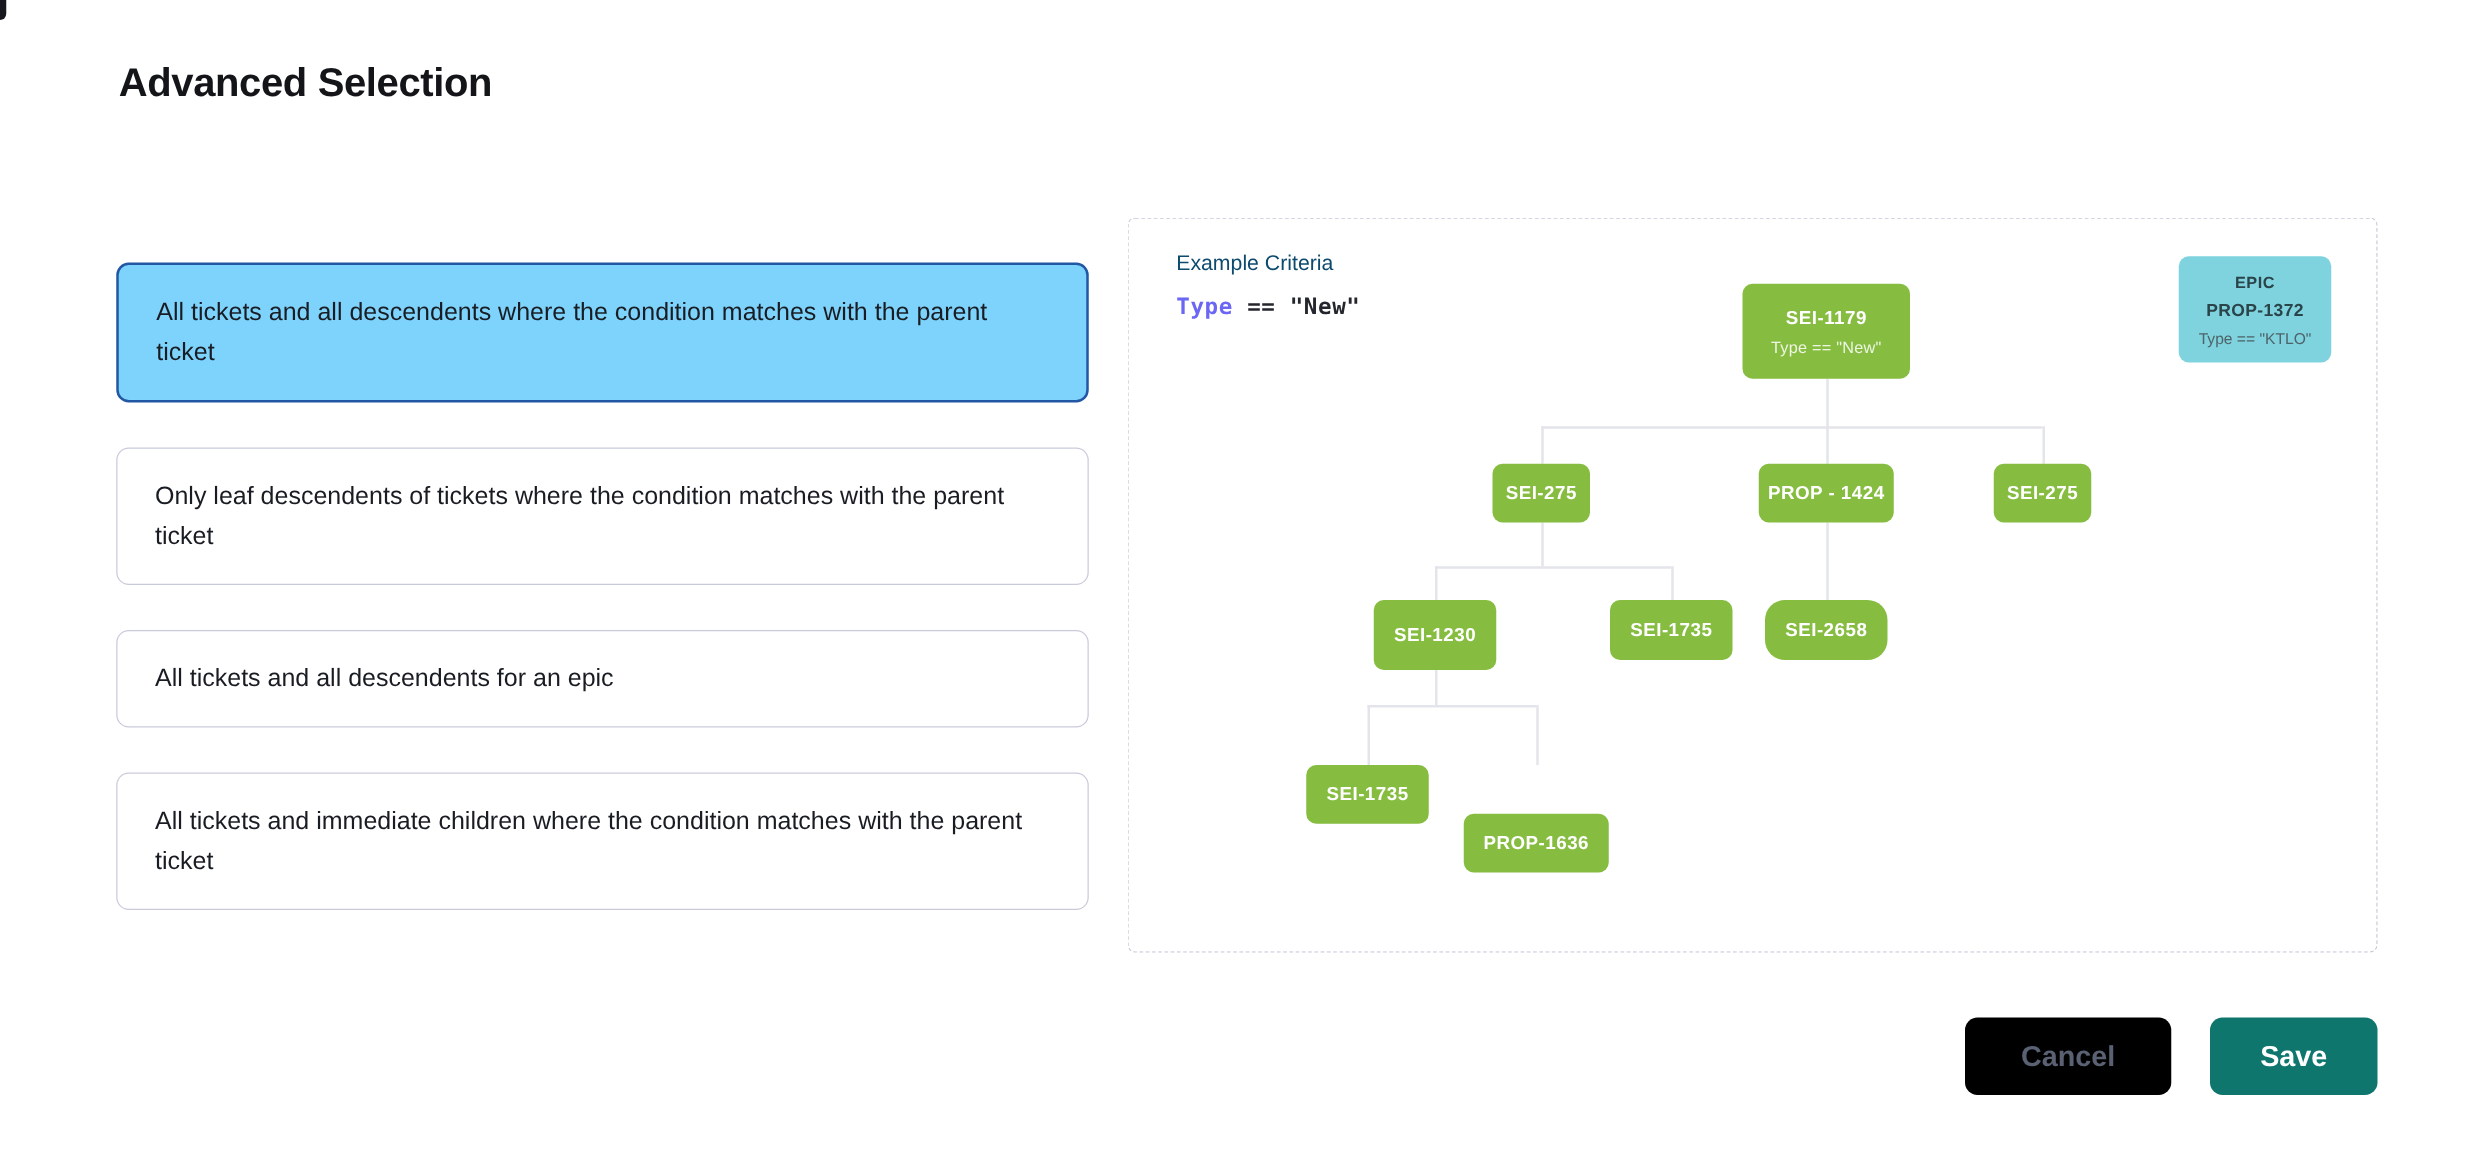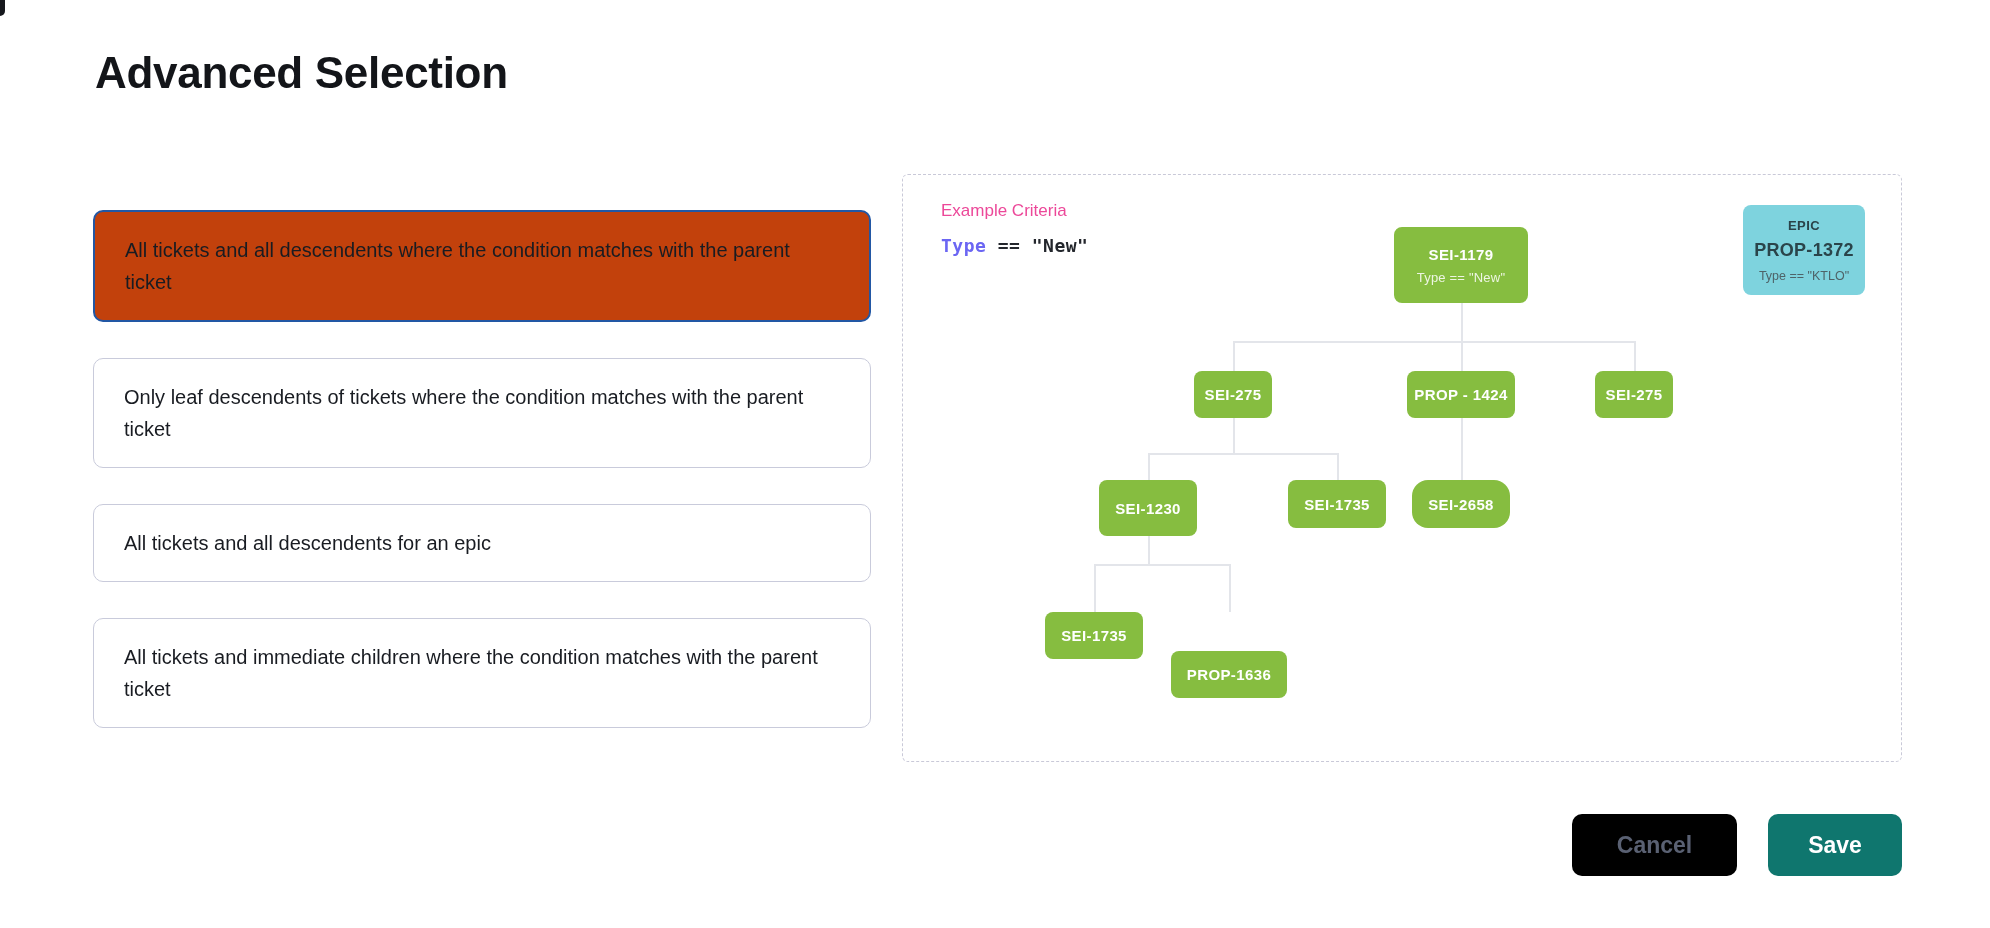--- a/index.html
+++ b/index.html
@@ -6,55 +6,55 @@
   body{
     width:1990px;height:928px;position:relative;overflow:hidden;
     background:#ffffff;font-family:"Liberation Sans",sans-serif;
   }
   .corner-artifact{
     position:absolute;left:0;top:0;width:5px;height:16px;
     background:#16181d;border-radius:0 0 5px 0;
   }
   .page-title{
     position:absolute;left:95px;top:48px;margin:0;
-    font-size:44px;font-weight:700;color:#131519;letter-spacing:-0.3px;
+    font-size:32px;font-weight:700;color:#131519;letter-spacing:-0.3px;
   }
   
   .options{position:absolute;left:93px;top:210px;width:778px;}
   .option-card{
     box-sizing:border-box;width:100%;
     border:1.5px solid #c9cbdb;border-radius:10px;background:#ffffff;
     padding:22px 30px;margin-bottom:36px;cursor:pointer;
     font-size:20px;line-height:32px;font-weight:500;color:#191c22;
   }
   .option-card.selected{
-    border:2px solid #2257a4;background:#c2410c;
+    border:2px solid #2257a4;background:#7dd3fc;
   }
   
   .preview{
     position:absolute;left:902px;top:174px;width:1000px;height:588px;
     box-sizing:border-box;border:1.5px dashed #c9c9d8;border-radius:6px;
   }
   .criteria-label{
     position:absolute;left:38px;top:26px;
-    font-size:17px;font-weight:500;color:#ec4899;
+    font-size:17px;font-weight:500;color:#0c4a6e;
   }
   .criteria-code{
     position:absolute;left:38px;top:60px;
     font-family:"DejaVu Sans Mono",monospace;
     font-size:18px;font-weight:700;color:#23262c;letter-spacing:0.5px;
   }
   .criteria-code .field{color:#6b66f3;}
   .epic-card{
     position:absolute;right:36px;top:30px;width:122px;
     background:#7ed3de;border-radius:8px;text-align:center;
     padding:13px 0 12px 0;
   }
   .epic-card .l1{font-size:13px;font-weight:700;color:#2a444a;letter-spacing:0.4px;}
-  .epic-card .l2{font-size:18px;font-weight:700;color:#2a444a;margin-top:7px;letter-spacing:0.3px;}
+  .epic-card .l2{font-size:14px;font-weight:700;color:#2a444a;margin-top:7px;letter-spacing:0.3px;}
   .epic-card .l3{font-size:12.5px;font-weight:400;color:#4e6368;margin-top:8px;}
   
   .node{
     position:absolute;background:#86bd40;border-radius:8px;
     display:flex;align-items:center;justify-content:center;
     color:#ffffff;font-size:15px;font-weight:700;letter-spacing:0.4px;
   }
   .node.root{flex-direction:column;gap:7px;}
   .node .sub{font-size:13px;font-weight:400;color:rgba(255,255,255,0.85);letter-spacing:0.2px;}
   .conn{position:absolute;background:#e3e5ea;}

